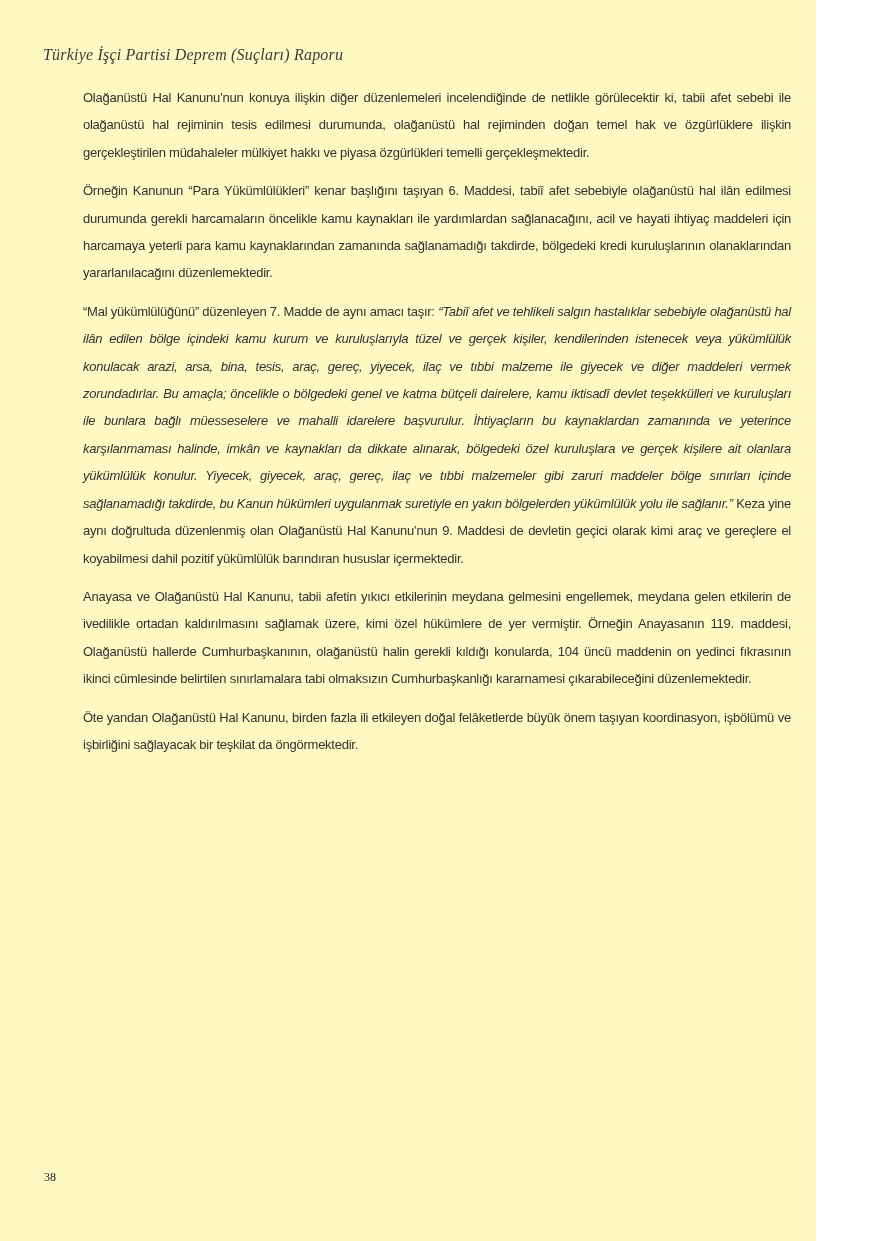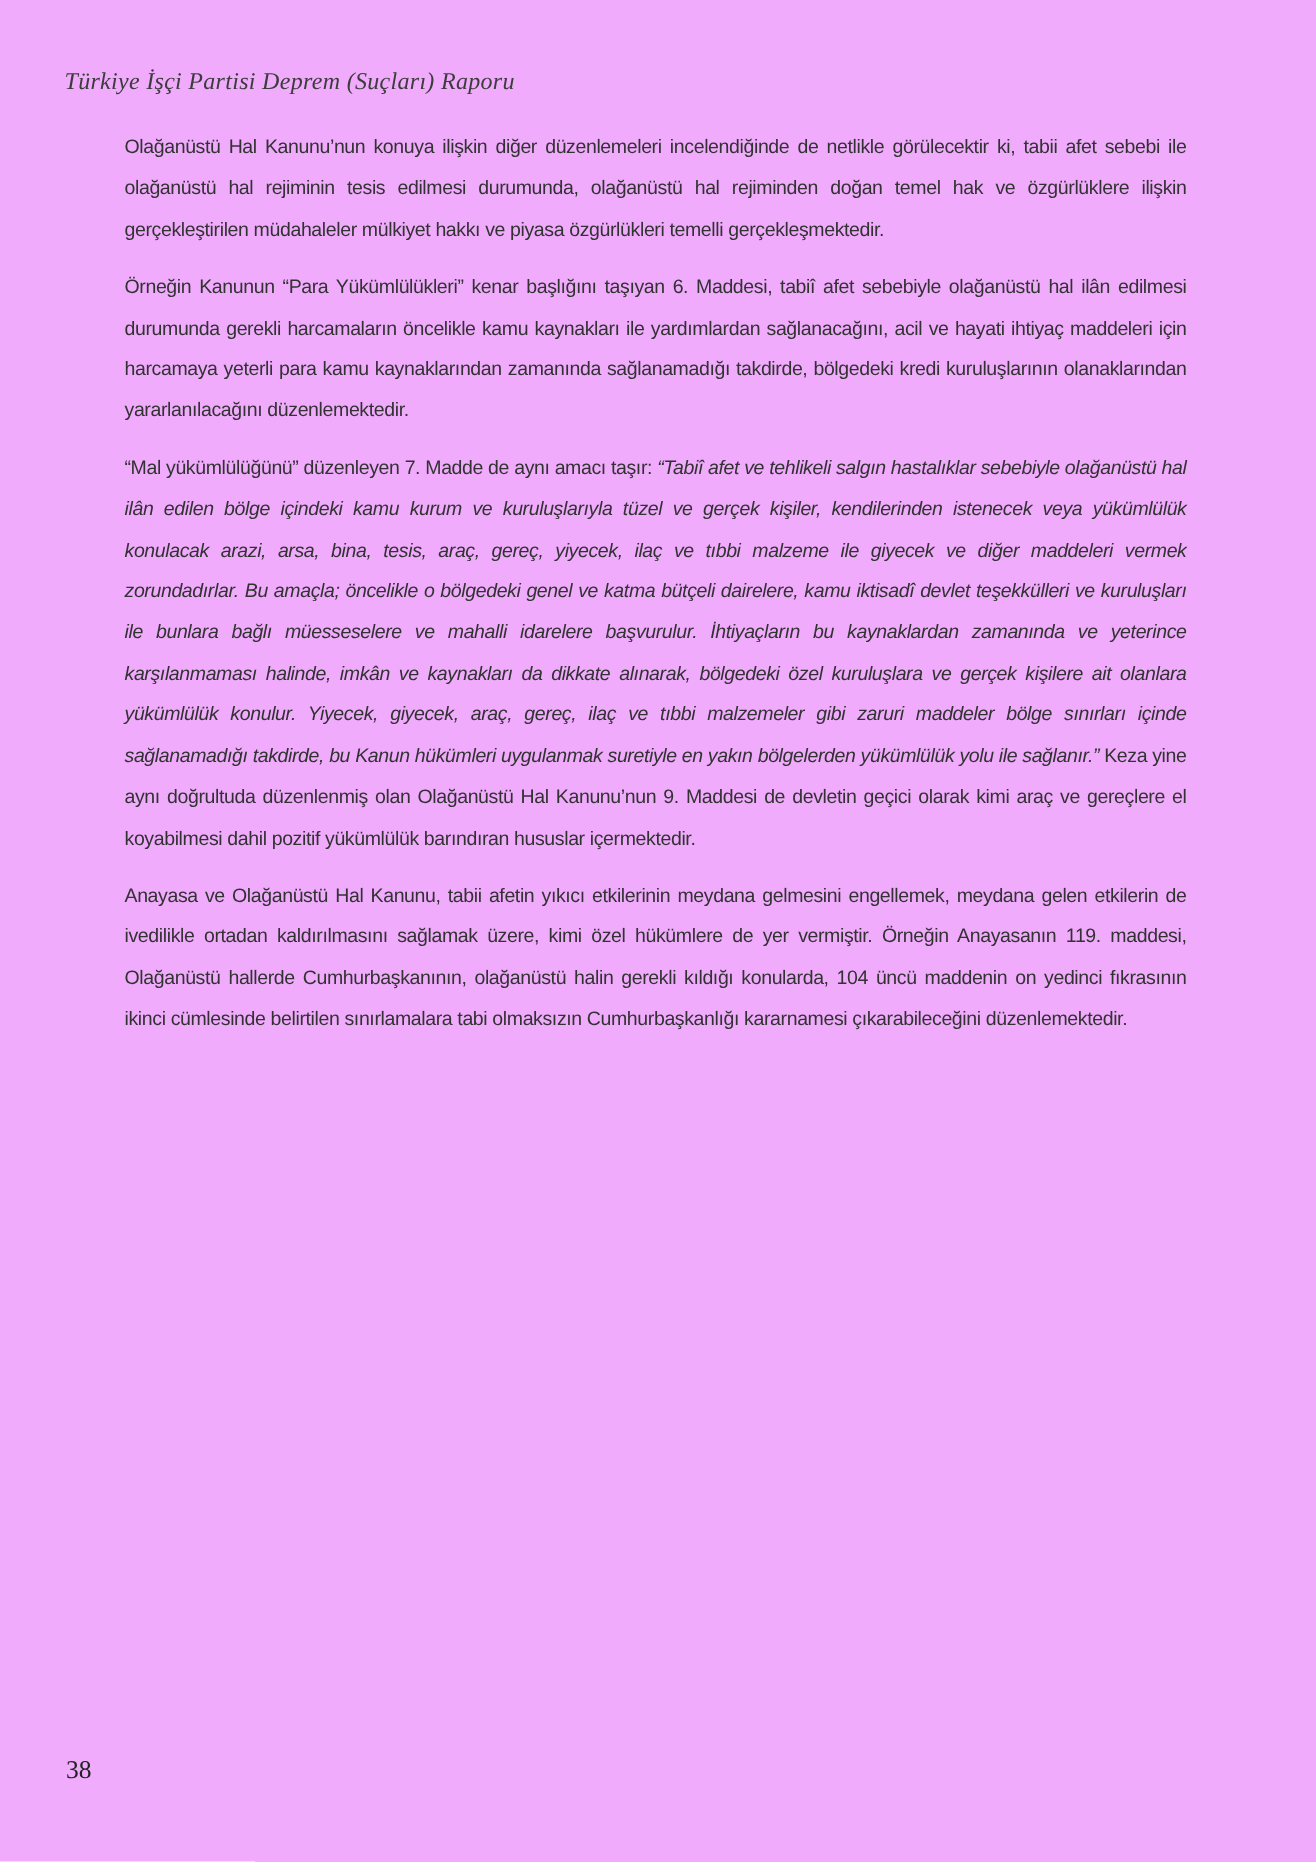--- a/index.html
+++ b/index.html
@@ -2,24 +2,25 @@
 <html lang="tr"><head>
 <meta charset="utf-8">
 <style>
   html, body {
     margin: 0;
     padding: 0;
     background: #ffffff;
   }
   .page {
     position: relative;
-    width: 877px;
+    width: 778px;
     height: 1241px;
-    background: #f0abfc;
+    background: #fef9c3;
     overflow: hidden;
+    padding-left: 38px;
   }
   .running-header {
     position: absolute;
     left: 43px;
     top: 45px;
     font-family: "Liberation Serif", serif;
     font-style: italic;
     font-size: 16px;
     line-height: 1.2;
     color: #3c3c3c;
@@ -46,21 +47,21 @@
     margin-bottom: 0;
   }
   .legal-quote {
     font-style: italic;
   }
   .page-number {
     position: absolute;
     left: 44px;
     top: 1170px;
     font-family: "Liberation Serif", serif;
-    font-size: 17px;
+    font-size: 12px;
     color: #222222;
   }
 </style>
 </head>
 <body>
 
 <div class="page">
 
   <div class="running-header">Türkiye İşçi Partisi Deprem (Suçları) Raporu</div>
 
@@ -69,18 +70,19 @@
     <p>Olağanüstü Hal Kanunu’nun konuya ilişkin diğer düzenlemeleri incelendiğinde de netlikle görülecektir ki, tabii afet sebebi ile olağanüstü hal rejiminin tesis edilmesi durumunda, olağanüstü hal rejiminden doğan temel hak ve özgürlüklere ilişkin gerçekleştirilen müdahaleler mülkiyet hakkı ve piyasa özgürlükleri temelli gerçekleşmektedir.</p>
 
     <p>Örneğin Kanunun “Para Yükümlülükleri” kenar başlığını taşıyan 6. Maddesi, tabiî afet sebebiyle olağanüstü hal ilân edilmesi durumunda gerekli harcamaların öncelikle kamu kaynakları ile yardımlardan sağlanacağını, acil ve hayati ihtiyaç maddeleri için harcamaya yeterli para kamu kaynaklarından zamanında sağlanamadığı takdirde, bölgedeki kredi kuruluşlarının olanaklarından yararlanılacağını düzenlemektedir.</p>
 
     <p>
       <span>“Mal yükümlülüğünü” düzenleyen 7. Madde de aynı amacı taşır: </span><span class="legal-quote">“Tabiî afet ve tehlikeli salgın hastalıklar sebebiyle olağanüstü hal ilân edilen bölge içindeki kamu kurum ve kuruluşlarıyla tüzel ve gerçek kişiler, kendilerinden istenecek veya yükümlülük konulacak arazi, arsa, bina, tesis, araç, gereç, yiyecek, ilaç ve tıbbi malzeme ile giyecek ve diğer maddeleri vermek zorundadırlar. Bu amaçla; öncelikle o bölgedeki genel ve katma bütçeli dairelere, kamu iktisadî devlet teşekkülleri ve kuruluşları ile bunlara bağlı müesseselere ve mahalli idarelere başvurulur. İhtiyaçların bu kaynaklardan zamanında ve yeterince karşılanmaması halinde, imkân ve kaynakları da dikkate alınarak, bölgedeki özel kuruluşlara ve gerçek kişilere ait olanlara yükümlülük konulur. Yiyecek, giyecek, araç, gereç, ilaç ve tıbbi malzemeler gibi zaruri maddeler bölge sınırları içinde sağlanamadığı takdirde, bu Kanun hükümleri uygulanmak suretiyle en yakın bölgelerden yükümlülük yolu ile sağlanır.”</span><span> Keza yine aynı doğrultuda düzenlenmiş olan Olağanüstü Hal Kanunu’nun 9. Maddesi de devletin geçici olarak kimi araç ve gereçlere el koyabilmesi dahil pozitif yükümlülük barındıran hususlar içermektedir.</span>
     </p>
 
     <p>Anayasa ve Olağanüstü Hal Kanunu, tabii afetin yıkıcı etkilerinin meydana gelmesini engellemek, meydana gelen etkilerin de ivedilikle ortadan kaldırılmasını sağlamak üzere, kimi özel hükümlere de yer vermiştir. Örneğin Anayasanın 119. maddesi, Olağanüstü hallerde Cumhurbaşkanının, olağanüstü halin gerekli kıldığı konularda, 104 üncü maddenin on yedinci fıkrasının ikinci cümlesinde belirtilen sınırlamalara tabi olmaksızın Cumhurbaşkanlığı kararnamesi çıkarabileceğini düzenlemektedir.</p>
 
+    <p>Öte yandan Olağanüstü Hal Kanunu, birden fazla ili etkileyen doğal felâketlerde büyük önem taşıyan koordinasyon, işbölümü ve işbirliğini sağlayacak bir teşkilat da öngörmektedir.</p>
 
   </div>
 
   <div class="page-number">38</div>
 
 </div>
 
 </body></html>

